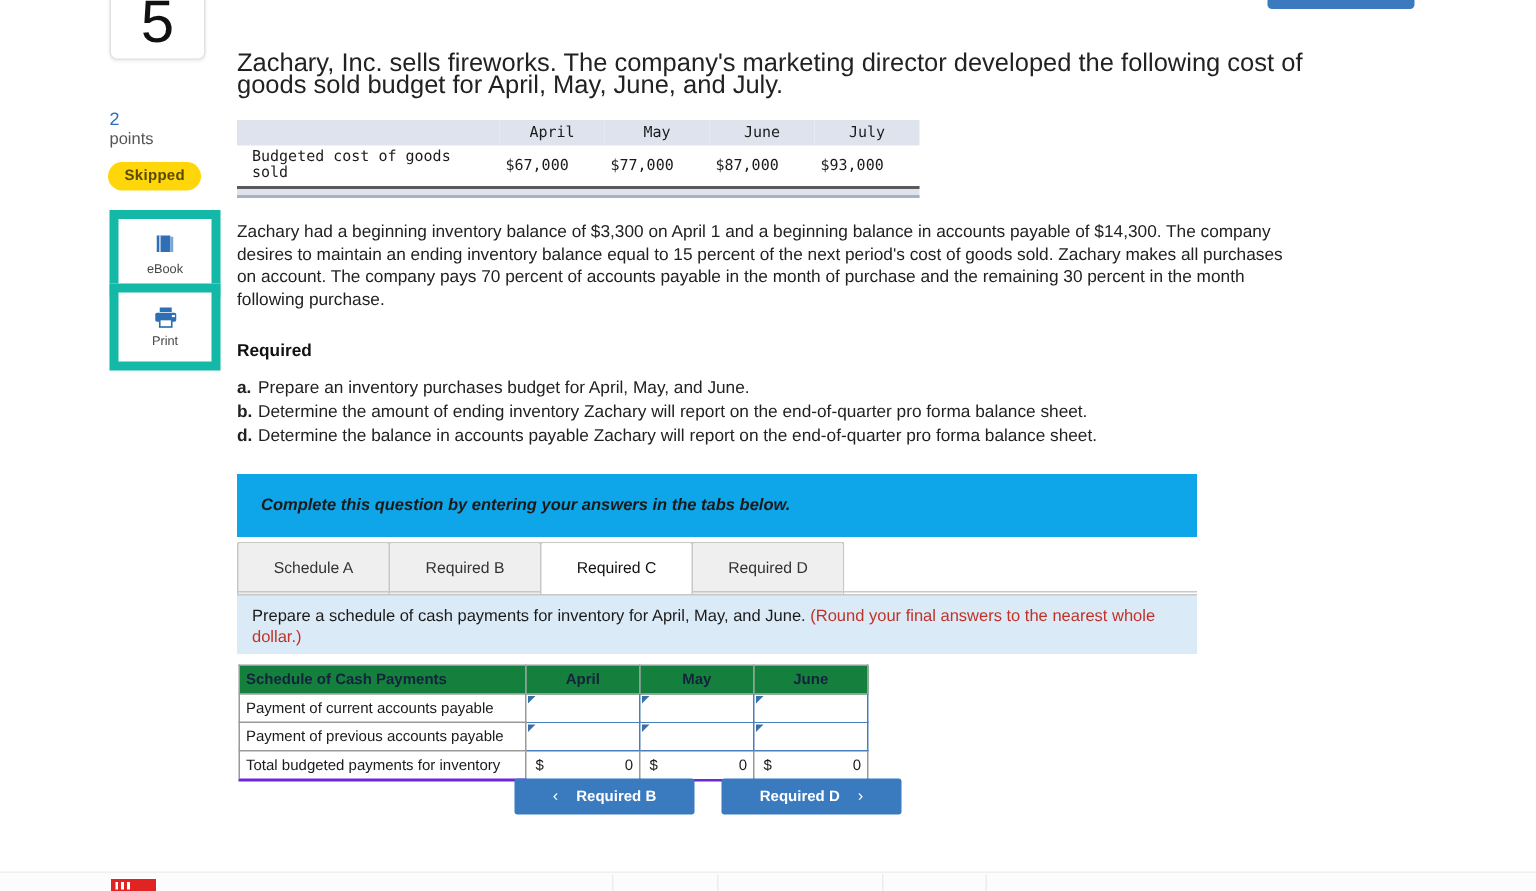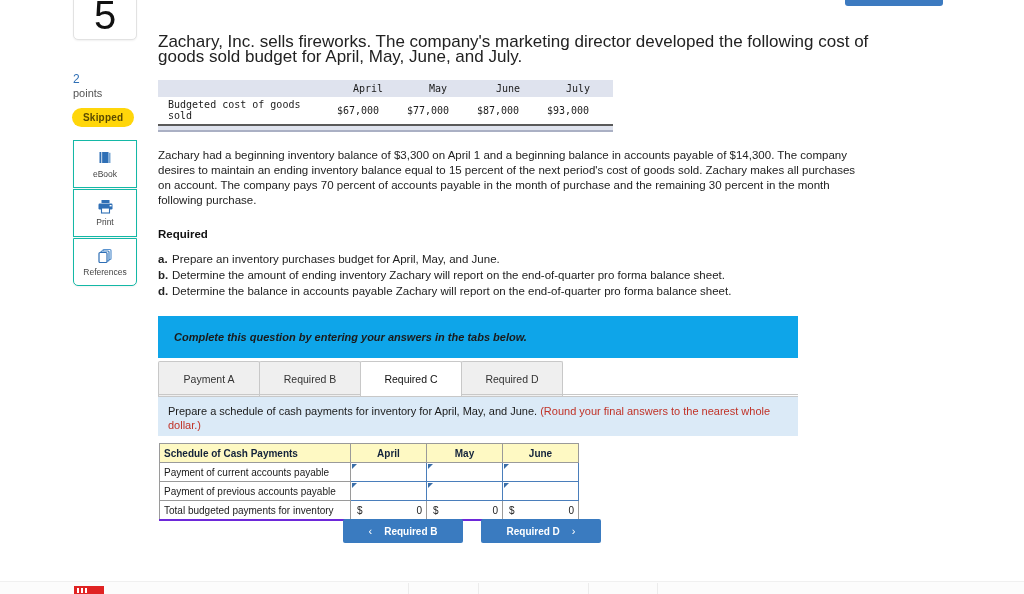--- a/index.html
+++ b/index.html
@@ -36,21 +36,21 @@
   .pts .lbl { font-size: 11px; color: #555; line-height: 14px; }
   .skipped {
     position: absolute; left: -1px; top: 126px;
     background: #ffd60a; color: #5a4a00;
     font-size: 10px; font-weight: 600;
     padding: 4px 11px; border-radius: 11px;
     letter-spacing: .2px;
   }
   .tool {
     position: absolute; left: 0; width: 62px; height: 46px;
-    border: 1px solid #14b8a6; background: #fff;
+    border: 6px solid #14b8a6; background: #fff;
     box-shadow: 0 1px 2px rgba(0,0,0,.05);
     display: flex; flex-direction: column;
     align-items: center; justify-content: center; gap: 3px;
   }
   .tool:nth-of-type(1) { border-radius: 5px 5px 0 0; }
   .tool .tlabel { font-size: 8.5px; color: #444; }
   .tool svg { display: block; }
 
   
   .main { position: absolute; left: 158px; top: 0; width: 720px; }
@@ -130,21 +130,21 @@
   .bluebanner .redpart { color: #c03227; }
 
   
   .grid {
     position: absolute; left: 1px; top: 443px;
     border-collapse: collapse;
     font-size: 10px; color: #1a1a1a;
   }
   .grid th, .grid td { border: 1px solid #9a9a9a; height: 16px; }
   .grid thead th {
-    background: #fef9c3; color: #13233b; font-weight: bold;
+    background: #15803d; color: #13233b; font-weight: bold;
     font-size: 10px; text-align: center;
   }
   .grid thead th.rowhead { text-align: left; padding-left: 4px; width: 185px; }
   .grid thead th.monthhead { width: 73px; }
   .grid td.rowlabel { padding-left: 4px; background: #fff; }
   .grid td.inputcell {
     background: #ffffff; border: 1.5px solid #4a7ebb;
     position: relative; padding: 0;
   }
   .grid td.inputcell::before {
@@ -232,30 +232,20 @@
         <svg width="17" height="15" viewBox="0 0 17 15">
           <rect x="4.5" y="1" width="8" height="3" fill="#2f6fb5"></rect>
           <rect x="1.5" y="4.5" width="14" height="6" rx="1.2" fill="#2f6fb5"></rect>
           <rect x="4.5" y="9" width="8" height="5" fill="#ffffff" stroke="#2f6fb5" stroke-width="1.1"></rect>
           <rect x="12.6" y="6" width="2" height="1.4" fill="#ffffff"></rect>
         </svg>
       </span>
       <span class="tlabel">Print</span>
     </div>
 
-    <div class="tool" style="top:256px; border-radius:0 0 5px 5px">
-      <span>
-        <svg width="16" height="16" viewBox="0 0 16 16">
-          <rect x="6" y="1.5" width="8" height="10" rx="1" fill="none" stroke="#5a93cf" stroke-width="1.2"></rect>
-          <rect x="4" y="3" width="8" height="10" rx="1" fill="#ffffff" stroke="#3d7fc1" stroke-width="1.2"></rect>
-          <rect x="2" y="4.5" width="8" height="10" rx="1" fill="#ffffff" stroke="#2f6fb5" stroke-width="1.2"></rect>
-        </svg>
-      </span>
-      <span class="tlabel">References</span>
-    </div>
   </div>
 
   <div class="main">
 
     <div class="qtext">Zachary, Inc. sells fireworks. The company's marketing director developed the following cost of goods sold budget for April, May, June, and July.</div>
 
     <table class="cogs">
       <thead>
         <tr>
           <td></td>
@@ -291,21 +281,21 @@
       <div class="req-item">
         <b>d.</b><span>Determine the balance in accounts payable Zachary will report on the end-of-quarter pro forma balance sheet.</span>
       </div>
     </div>
 
     <div class="greybar">
       <span>Complete this question by entering your answers in the tabs below.</span>
     </div>
 
     <div class="tabs">
-      <div class="tab">Payment A</div>
+      <div class="tab">Schedule A</div>
       <div class="tab">Required B</div>
       <div class="tab active">Required C</div>
       <div class="tab">Required D</div>
     </div>
     <div class="tabstrip-line"></div>
 
     <div class="bluebanner">
       <p>
         <span>Prepare a schedule of cash payments for inventory for April, May, and June. </span><span class="redpart">(Round your final answers to the nearest whole dollar.)</span>
       </p>

